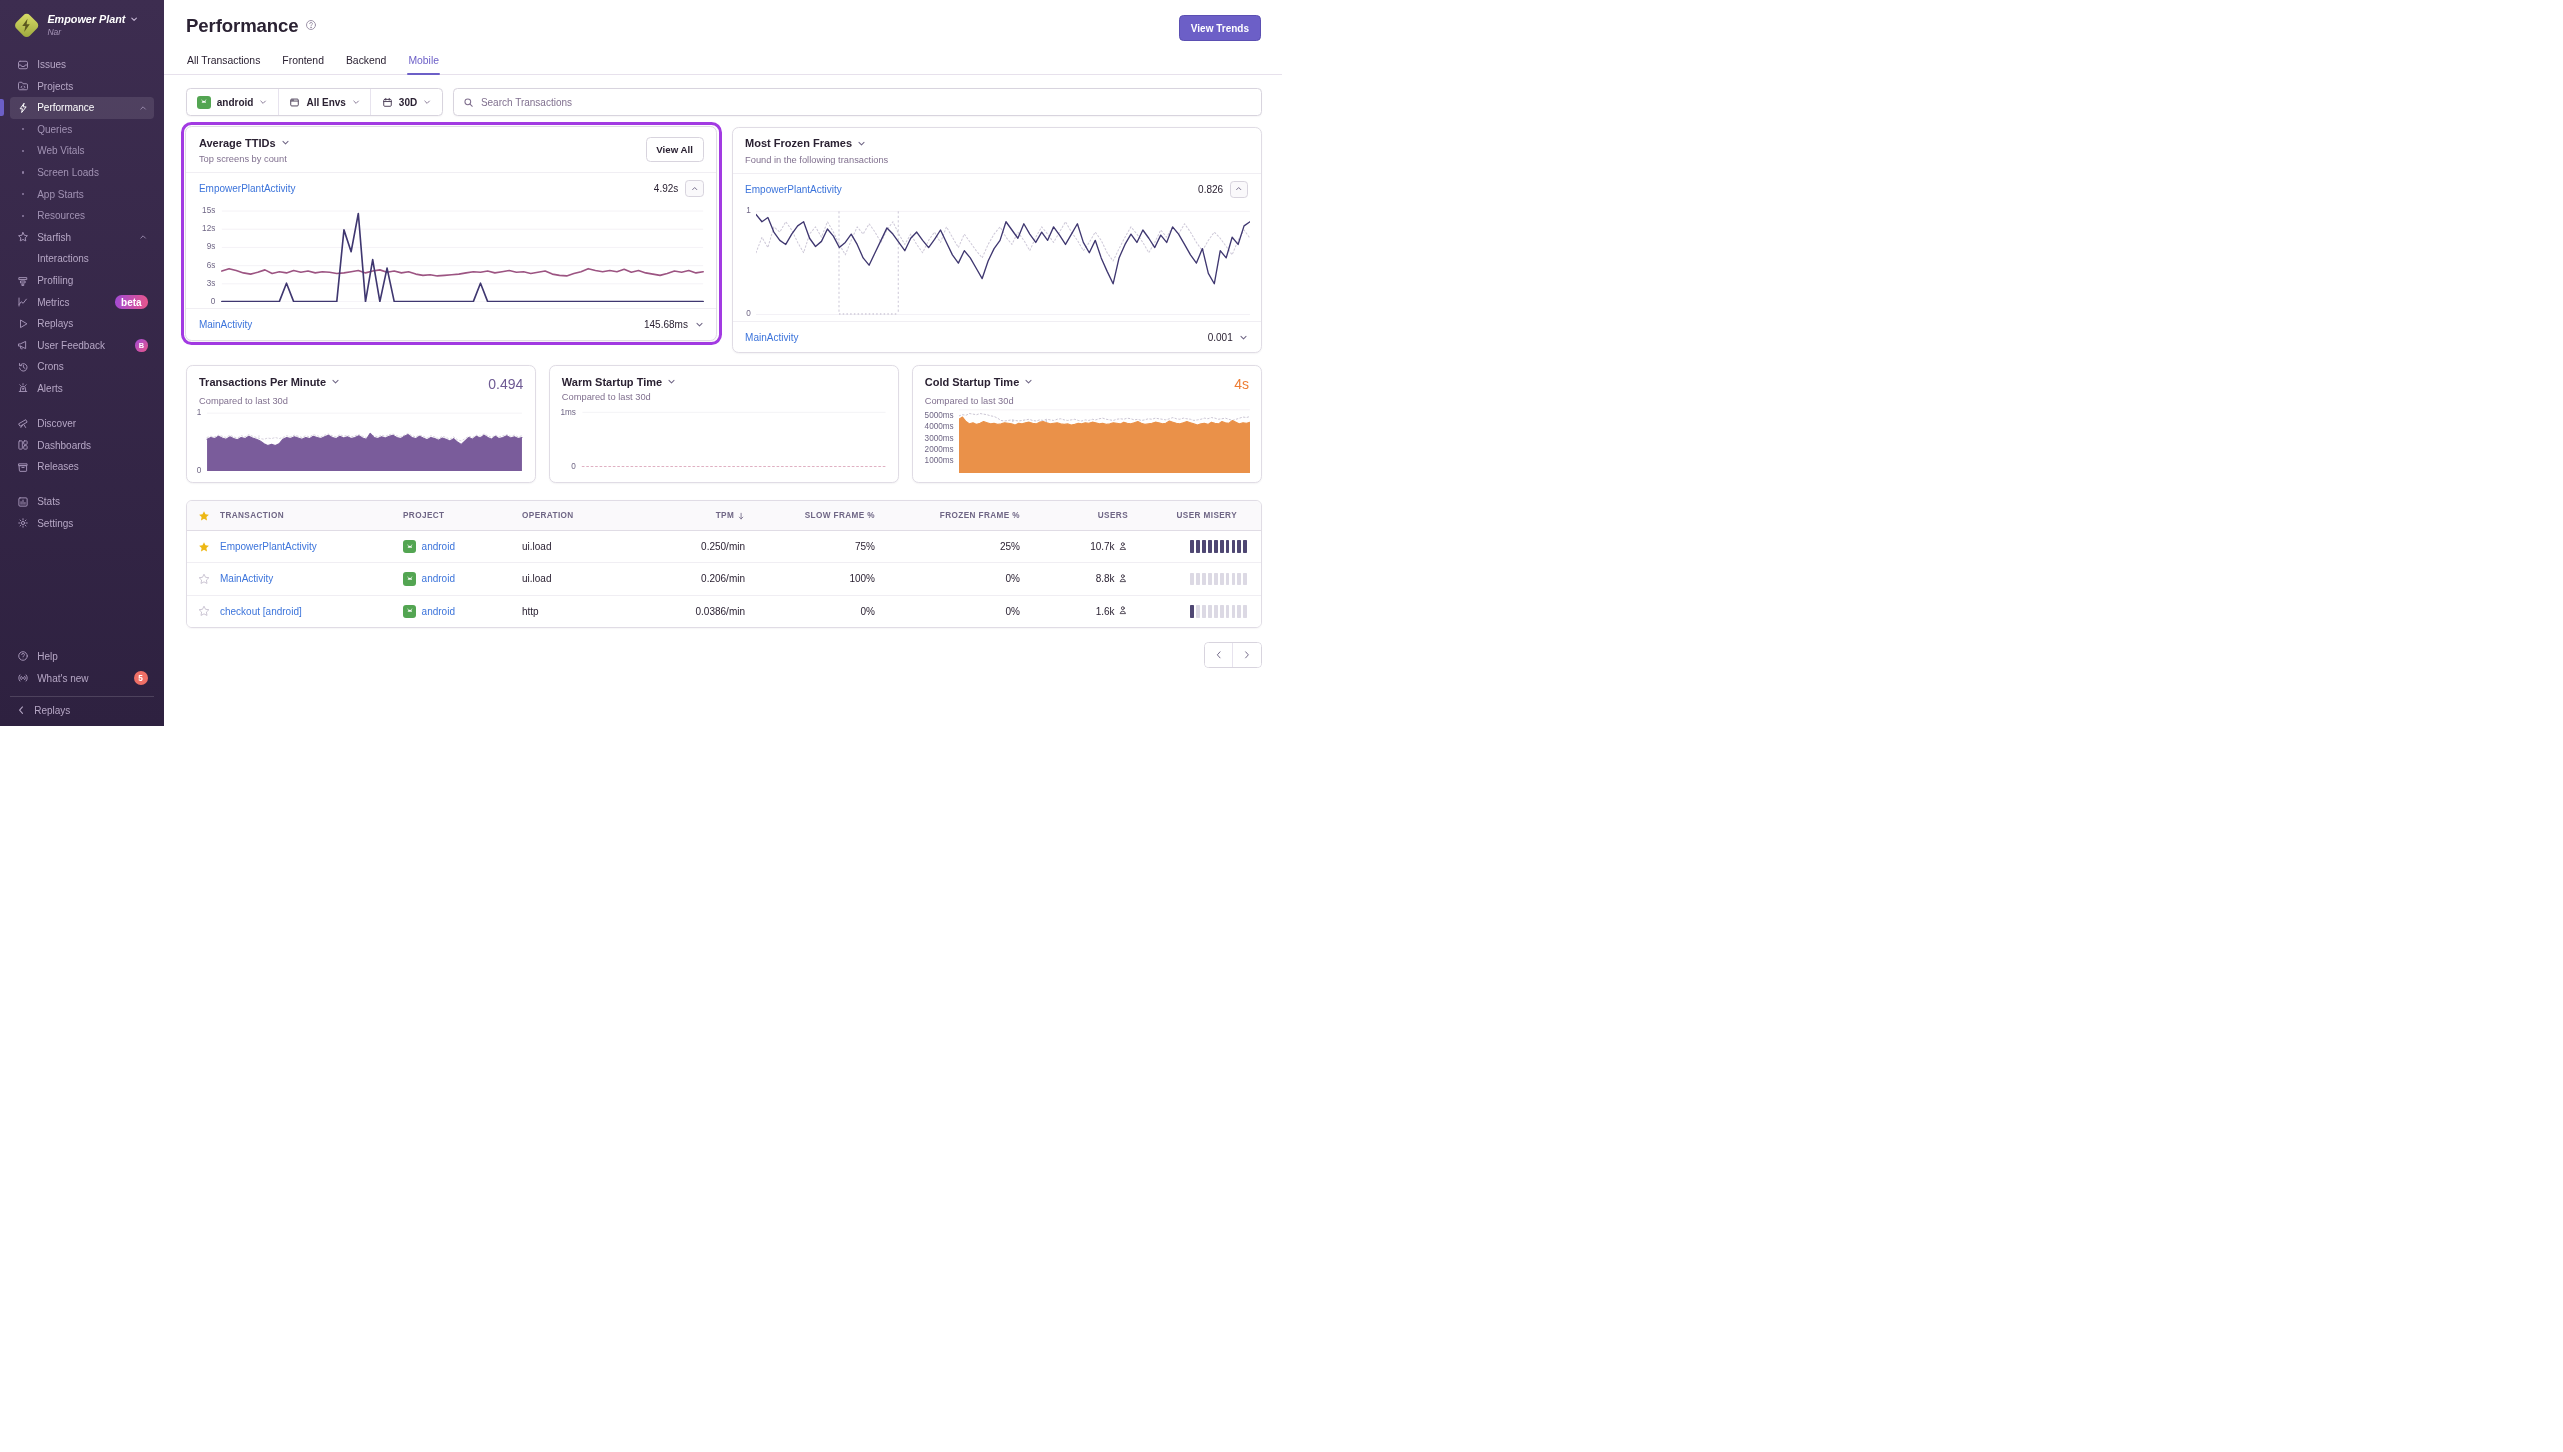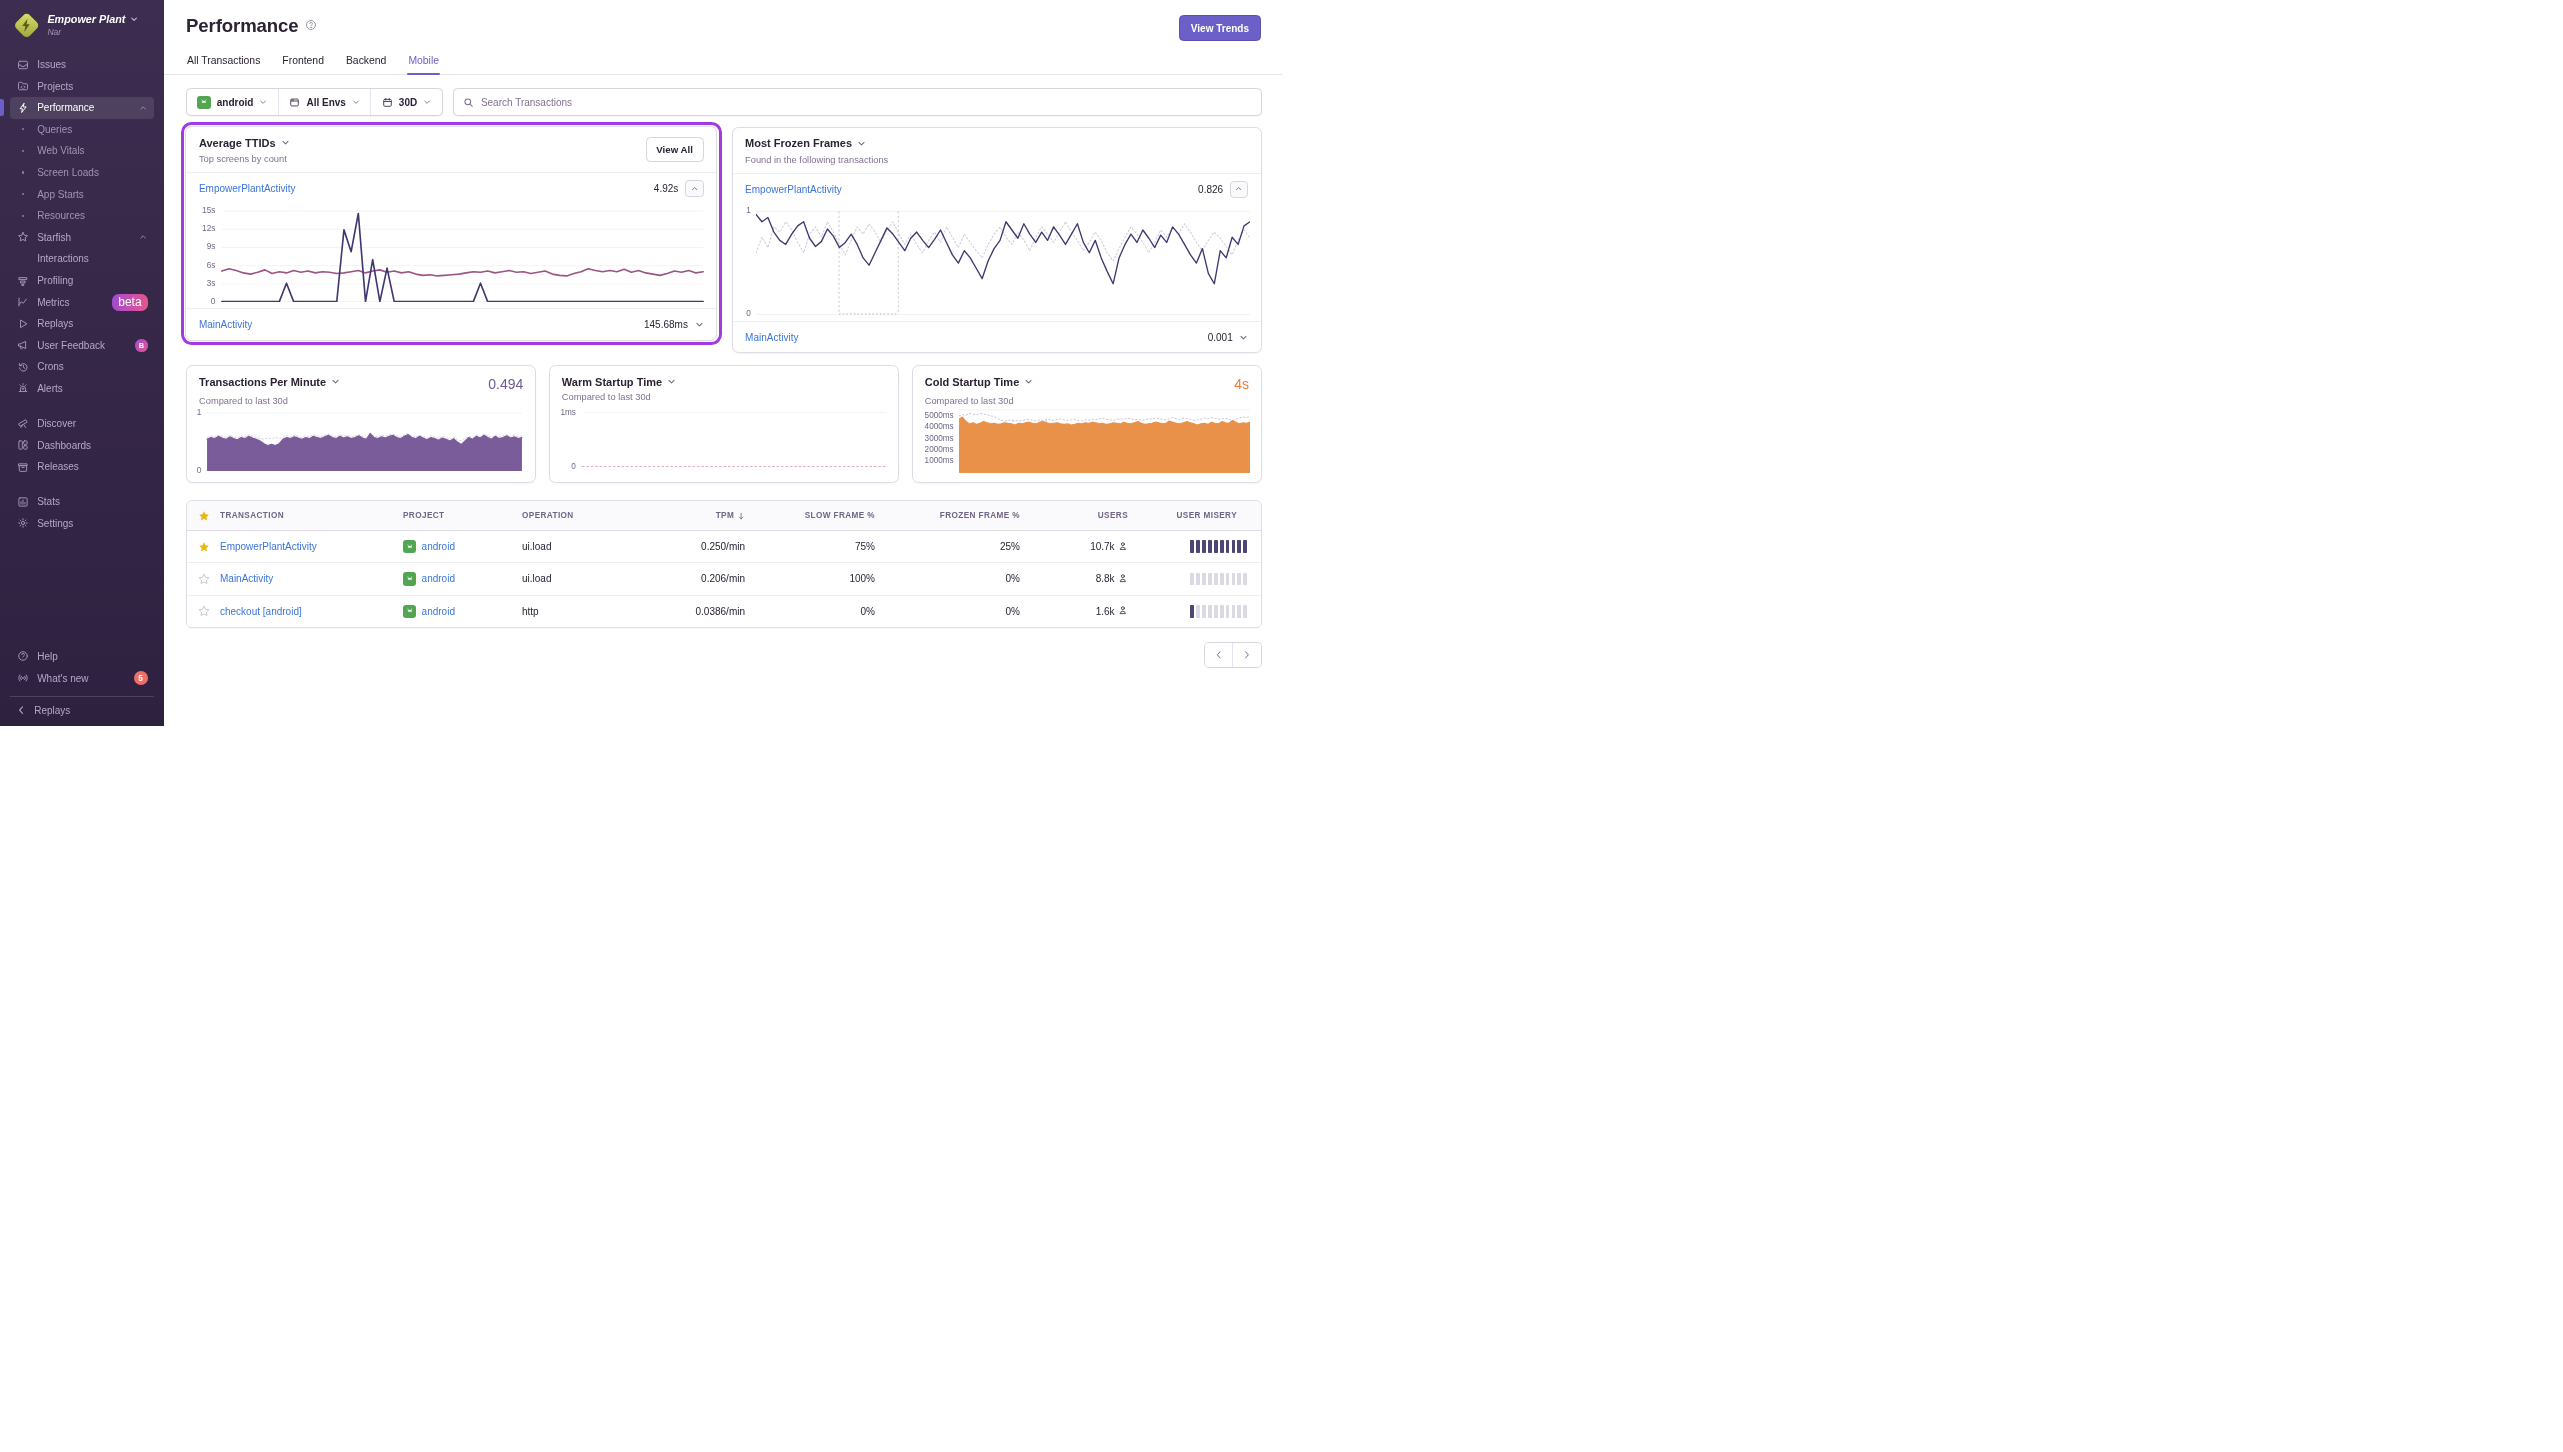--- a/index.html
+++ b/index.html
@@ -26,21 +26,21 @@
   .nav-gap{height:13.4px;}
   .nav-item{display:flex;align-items:center;gap:7.4px;height:21.6px;border-radius:3.7px;font-size:10px;color:var(--sbtext);position:relative;padding:0 6px;cursor:pointer;}
   .nav-item .nico{width:13.4px;flex:0 0 13.4px;display:flex;align-items:center;justify-content:center;color:#a393b6;}
   .nav-item.sub{color:var(--sbtext-dim);}
   .nav-item.sub .nico .dot{width:2.2px;height:2.2px;border-radius:50%;background:#8f7fa3;}
   .nav-item.active{background:rgba(255,255,255,.10);color:#fff;}
   .nav-item.active .nico{color:#fff;}
   .nav-item .nlabel{flex:1;white-space:nowrap;overflow:hidden;}
   .nav-item .nright{display:flex;align-items:center;color:#9b8cae;}
   .active-bar{position:absolute;left:-10.4px;top:2.2px;width:3.7px;height:17px;border-radius:0 2.2px 2.2px 0;background:var(--accent);}
-  .badge-pill{font-size:12px;font-weight:normal;color:#fff;background:linear-gradient(95deg,#a14ad4,#e8568b);padding:1.5px 6px;border-radius:6.7px;text-align:right;}
+  .badge-pill{font-size:10px;font-weight:bold;color:#fff;background:linear-gradient(95deg,#a14ad4,#e8568b);padding:1.5px 6px;border-radius:6.7px;text-align:right;}
   .badge-circle{width:12.6px;height:12.6px;border-radius:50%;background:linear-gradient(135deg,#a14ad4,#e8568b);color:#fff;font-size:7.4px;font-weight:bold;display:flex;align-items:center;justify-content:center;}
   .badge-count{min-width:14px;height:14px;border-radius:50%;background:#ef6f66;color:#fff;font-size:8.2px;font-weight:bold;display:flex;align-items:center;justify-content:center;}
   .sidebar-bottom{padding:6px 10.4px 0 10.4px;}
   .collapse-row{border-top:0.7px solid rgba(255,255,255,.15);margin-top:7.4px;padding:7.4px 6px 9px 6px;display:flex;align-items:center;gap:7.4px;font-size:10px;color:var(--sbtext);cursor:pointer;}
 
   
   .main{flex:1;display:flex;flex-direction:column;min-width:0;background:#fff;}
   .topbar{display:flex;align-items:flex-start;justify-content:space-between;padding:15px 21px 0 22px;}
   .page-title-row{display:flex;align-items:center;gap:6px;}
   h1{font-size:18.6px;font-weight:bold;color:var(--text);letter-spacing:-0.1px;}

